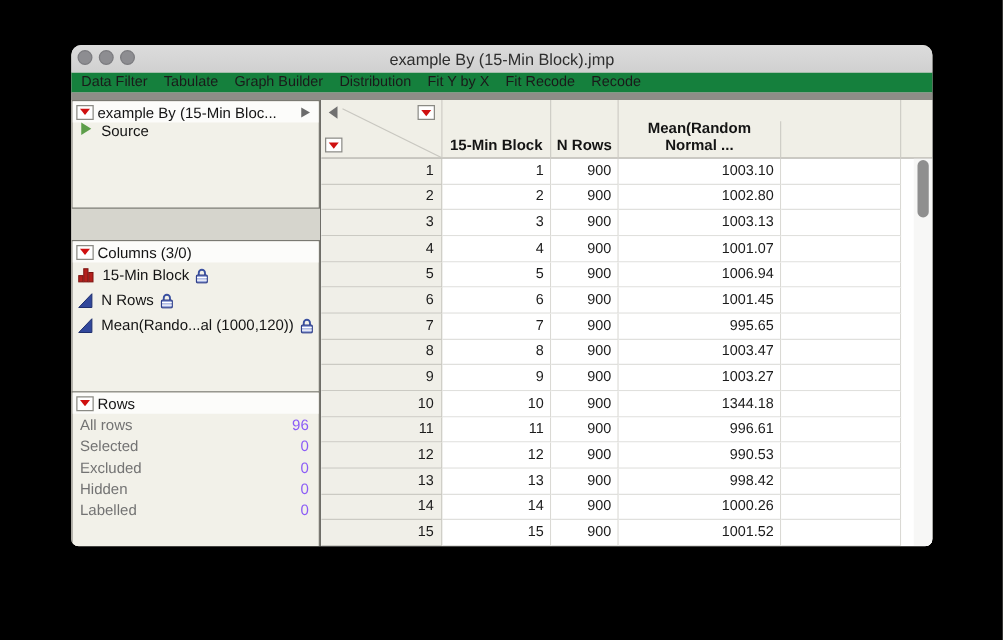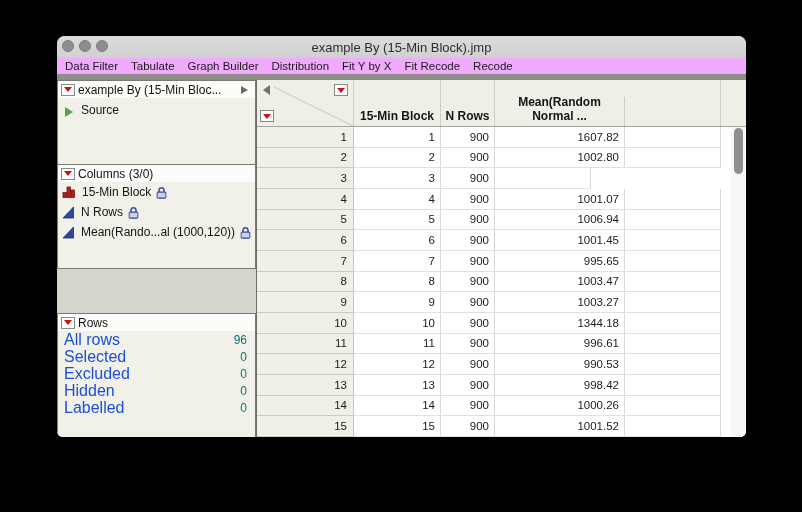--- a/index.html
+++ b/index.html
@@ -9,58 +9,58 @@
   .window { position:absolute; left:57px; top:36px; width:689px; height:401px;
             border-radius:8px 8px 6px 6px; overflow:hidden; background:#d6d5cd; }
 
   
   .titlebar { position:relative; height:22px; background:linear-gradient(#dcdcdc,#d0d0d0); }
   .lights { position:absolute; left:5px; top:4px; display:flex; gap:5px; }
   .light { width:12px; height:12px; border-radius:50%; background:#8d8d91; border:1px solid #7b7b7f; }
   .title { height:22px; line-height:23px; text-align:center; font-size:13px; color:#2e2e2e; }
 
   
-  .menubar { height:16px; background:#f0abfc; display:flex; align-items:center; padding-left:8px; gap:13px; }
+  .menubar { height:16px; background:#15803d; display:flex; align-items:center; padding-left:8px; gap:13px; }
   .menubar span { font-size:11.5px; color:#1a1a1a; white-space:nowrap; }
   .band { height:6px; background:#8e8d87; }
 
   .content { display:flex; height:357px; }
 
   
   .sidebar { position:relative; width:199px; background:#d6d5cd; overflow:hidden; }
   .vsep { width:1px; background:#6e6d67; }
   .panel { position:absolute; left:0; width:199px; background:#f2f1e9; border:1px solid #7a7972; overflow:hidden; }
   .panel-title { height:17px; background:#fcfcfa; display:flex; align-items:center; padding-left:3px; white-space:nowrap; }
   .panel-title .lbl { font-size:12px; color:#141414; margin-left:3px; }
   .p1 { top:0; height:87px; }
-  .p2 { top:84px; height:105px; }
+  .p2 { top:112px; height:125px; }
   .p3 { top:233px; height:124px; border-bottom:none; }
 
   .rtbox { width:14px; height:12px; background:#fff; border:1px solid #8a8a84; display:inline-flex;
            align-items:center; justify-content:center; flex:0 0 auto; }
   .rtri { width:0; height:0; border-left:4px solid transparent; border-right:4px solid transparent;
           border-top:5px solid #cf1010; }
   .gray-right { width:0; height:0; border-top:4.5px solid transparent; border-bottom:4.5px solid transparent;
           border-left:7px solid #6b6b6b; margin-left:auto; margin-right:7px; }
   .gray-left { width:0; height:0; border-top:5px solid transparent; border-bottom:5px solid transparent;
           border-right:7.5px solid #707070; }
   .green-right { width:0; height:0; border-top:5px solid transparent; border-bottom:5px solid transparent;
           border-left:8.5px solid #5d9e4a; }
 
-  .source-row { height:19px; display:flex; align-items:flex-end; padding-left:7px; }
+  .source-row { height:19px; display:flex; align-items:flex-start; padding-left:7px; }
   .source-row .lbl { font-size:12px; color:#141414; margin-left:8px; }
 
   .colitem { height:20px; display:flex; align-items:center; padding-left:4px; white-space:nowrap; }
   .colitem .lbl { font-size:12px; color:#141414; margin-left:6px; }
   .colitem svg { flex:0 0 auto; }
   .lock { margin-left:5px; flex:0 0 auto; }
 
   .statrow { height:17px; display:flex; align-items:center; }
-  .statrow .lbl { font-size:16px; color:#1d4ed8; padding-left:6px; }
-  .statrow .val { font-size:12px; color:#0f766e; margin-left:auto; padding-right:8px; }
+  .statrow .lbl { font-size:12px; color:#737373; padding-left:6px; }
+  .statrow .val { font-size:12px; color:#8b5cf6; margin-left:auto; padding-right:8px; }
 
   
   .tablearea { position:relative; flex:1; background:#fff; overflow:hidden; }
   .theader { display:flex; height:47px; background:#f0efe7; border-bottom:1px solid #a5a49e; }
   .hcell { border-right:1px solid #cfcec7; display:flex; flex-direction:column;
            justify-content:flex-end; align-items:center; padding-bottom:3px;
            font-weight:bold; font-size:12px; line-height:13.5px; color:#141414; text-align:center; }
   .corner { position:relative; width:97px; flex:0 0 auto; }
   .corner svg { position:absolute; left:0; top:0; }
   .corner .gray-left { position:absolute; left:6px; top:5px; }
@@ -232,36 +232,37 @@
           <span>Normal ...</span>
         </div>
         <div class="hcell" style="width:96px;"></div>
         <div class="hcell hfill"></div>
       </div>
       <div class="tbody" id="grid-body">
           <div class="trow">
             <div class="rowhead">1</div>
             <div class="dcell" style="width: 87px;">1</div>
             <div class="dcell" style="width: 54px;">900</div>
-            <div class="dcell" style="width: 130px;">1607.82</div>
+            <div class="dcell" style="width: 130px;">1003.10</div>
             <div class="dcell" style="width: 96px;"></div>
             <div class="dcell rfill" style="border-right: none;"></div>
           </div>
           <div class="trow">
             <div class="rowhead">2</div>
             <div class="dcell" style="width: 87px;">2</div>
             <div class="dcell" style="width: 54px;">900</div>
             <div class="dcell" style="width: 130px;">1002.80</div>
             <div class="dcell" style="width: 96px;"></div>
             <div class="dcell rfill" style="border-right: none;"></div>
           </div>
           <div class="trow">
             <div class="rowhead">3</div>
             <div class="dcell" style="width: 87px;">3</div>
             <div class="dcell" style="width: 54px;">900</div>
+            <div class="dcell" style="width: 130px;">1003.13</div>
             <div class="dcell" style="width: 96px;"></div>
             <div class="dcell rfill" style="border-right: none;"></div>
           </div>
           <div class="trow">
             <div class="rowhead">4</div>
             <div class="dcell" style="width: 87px;">4</div>
             <div class="dcell" style="width: 54px;">900</div>
             <div class="dcell" style="width: 130px;">1001.07</div>
             <div class="dcell" style="width: 96px;"></div>
             <div class="dcell rfill" style="border-right: none;"></div>

